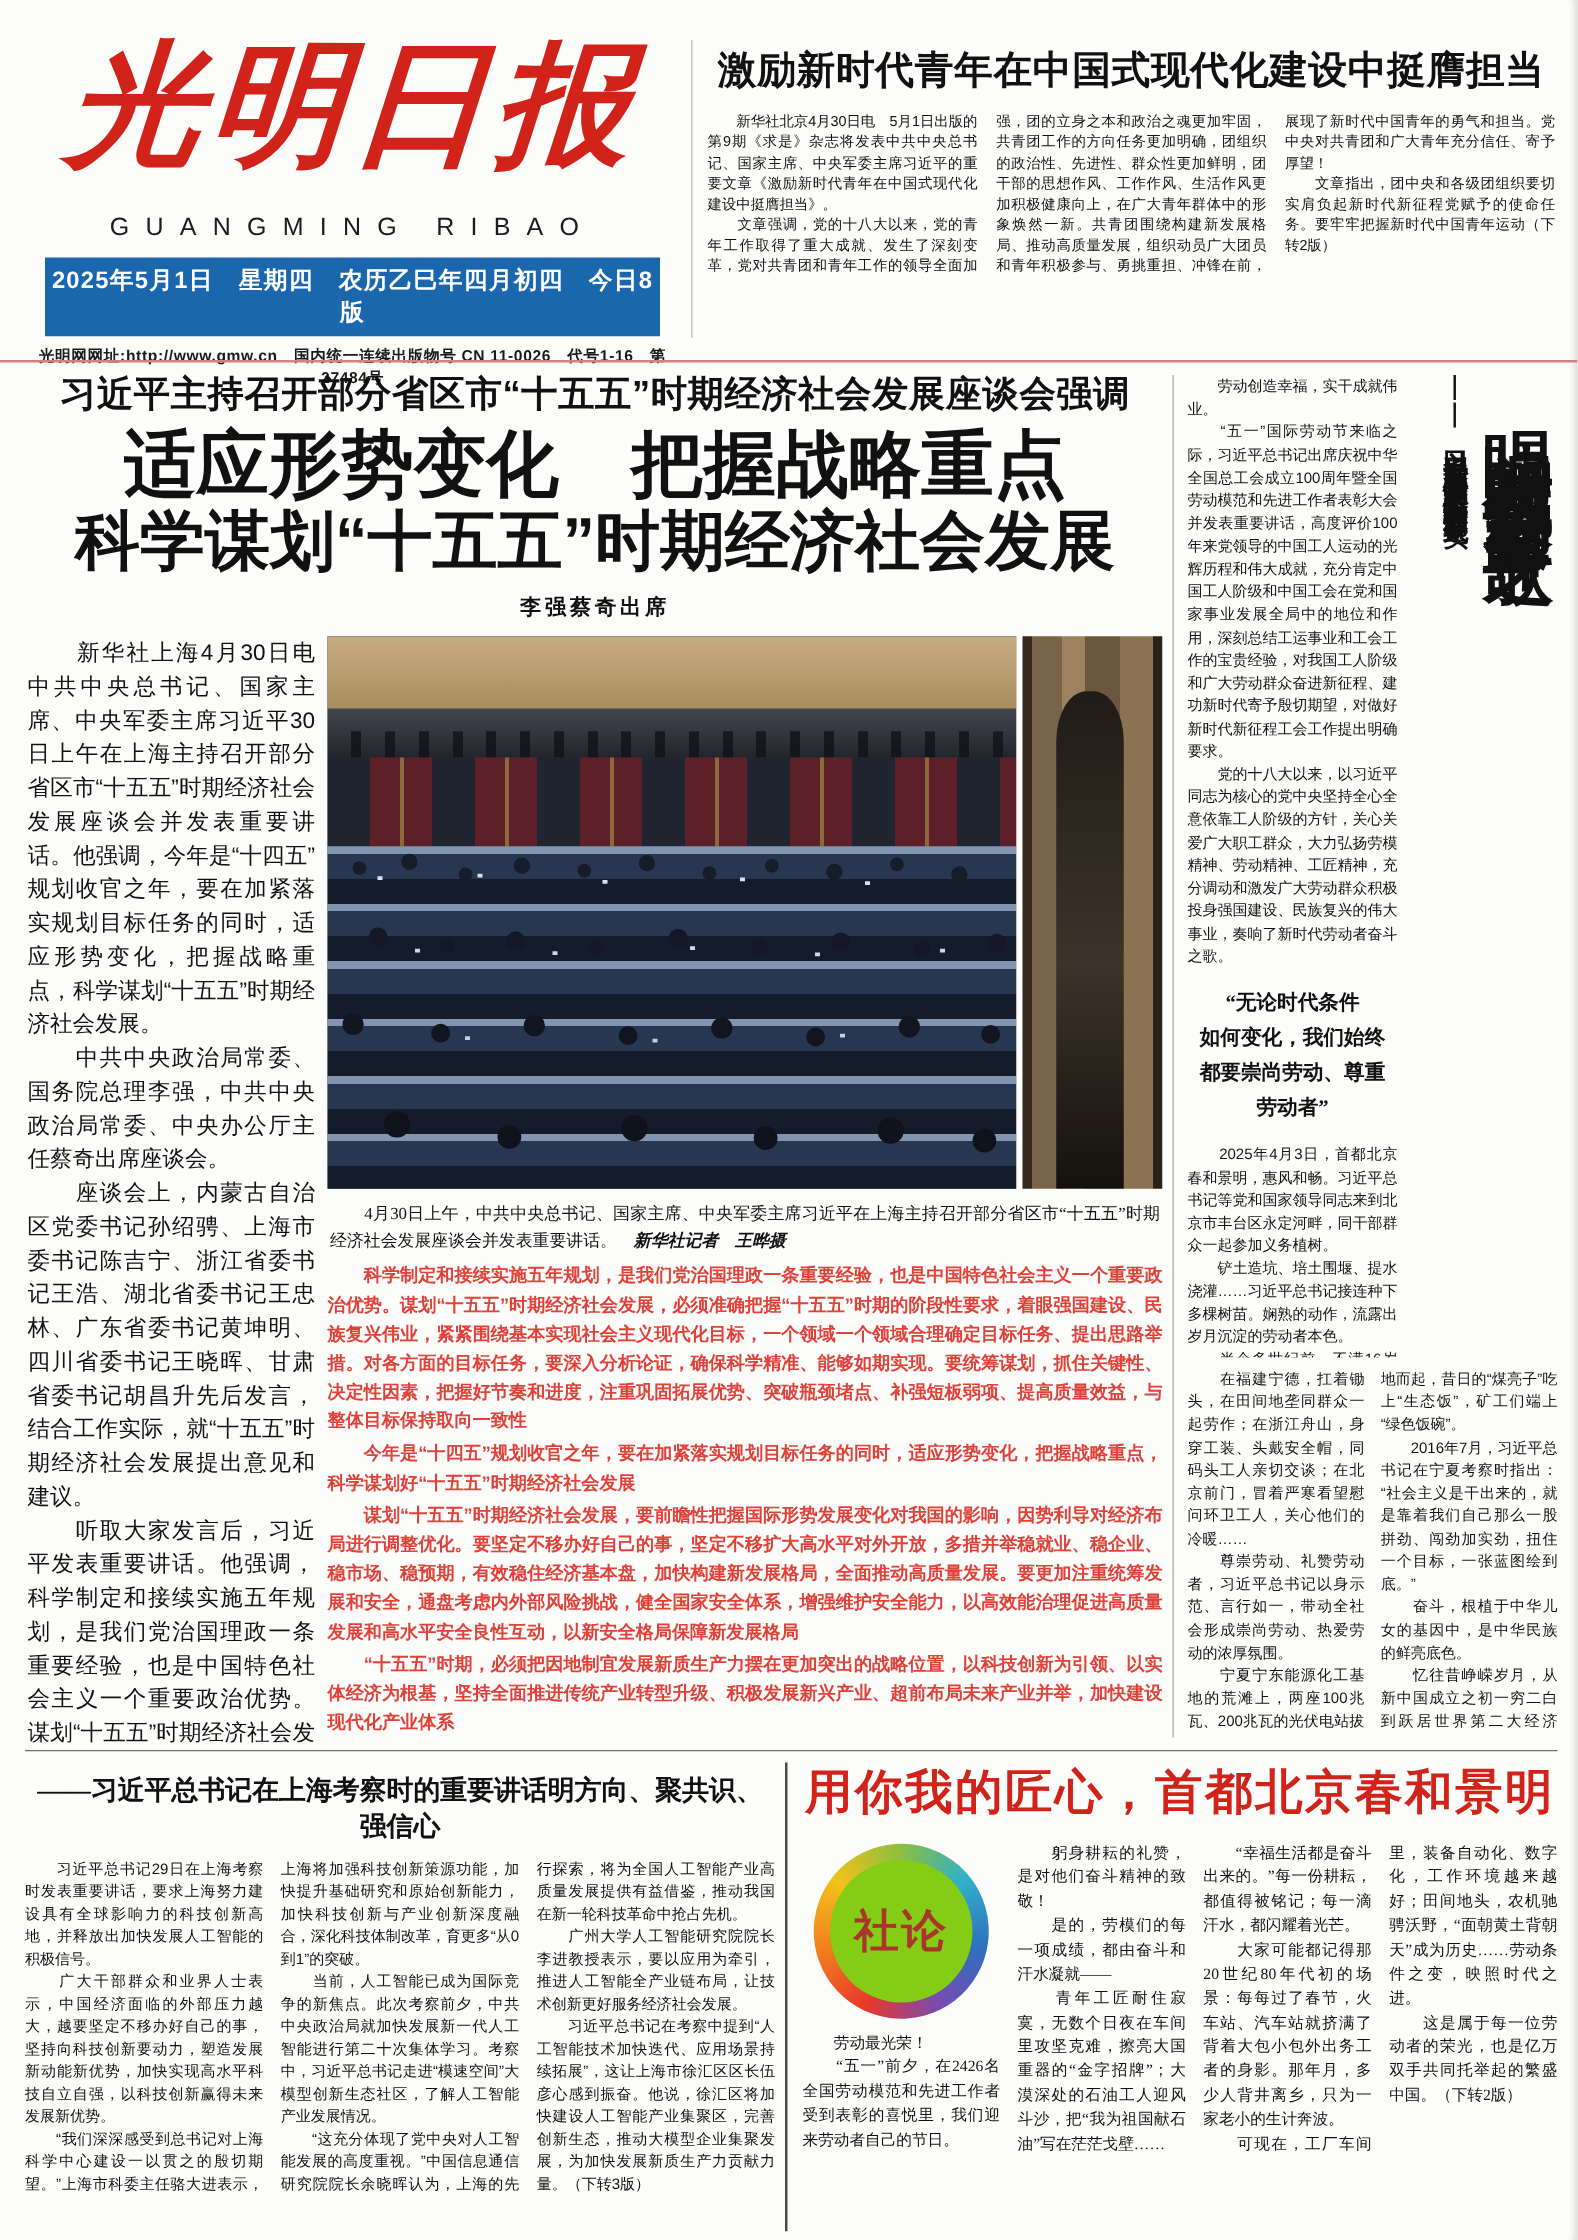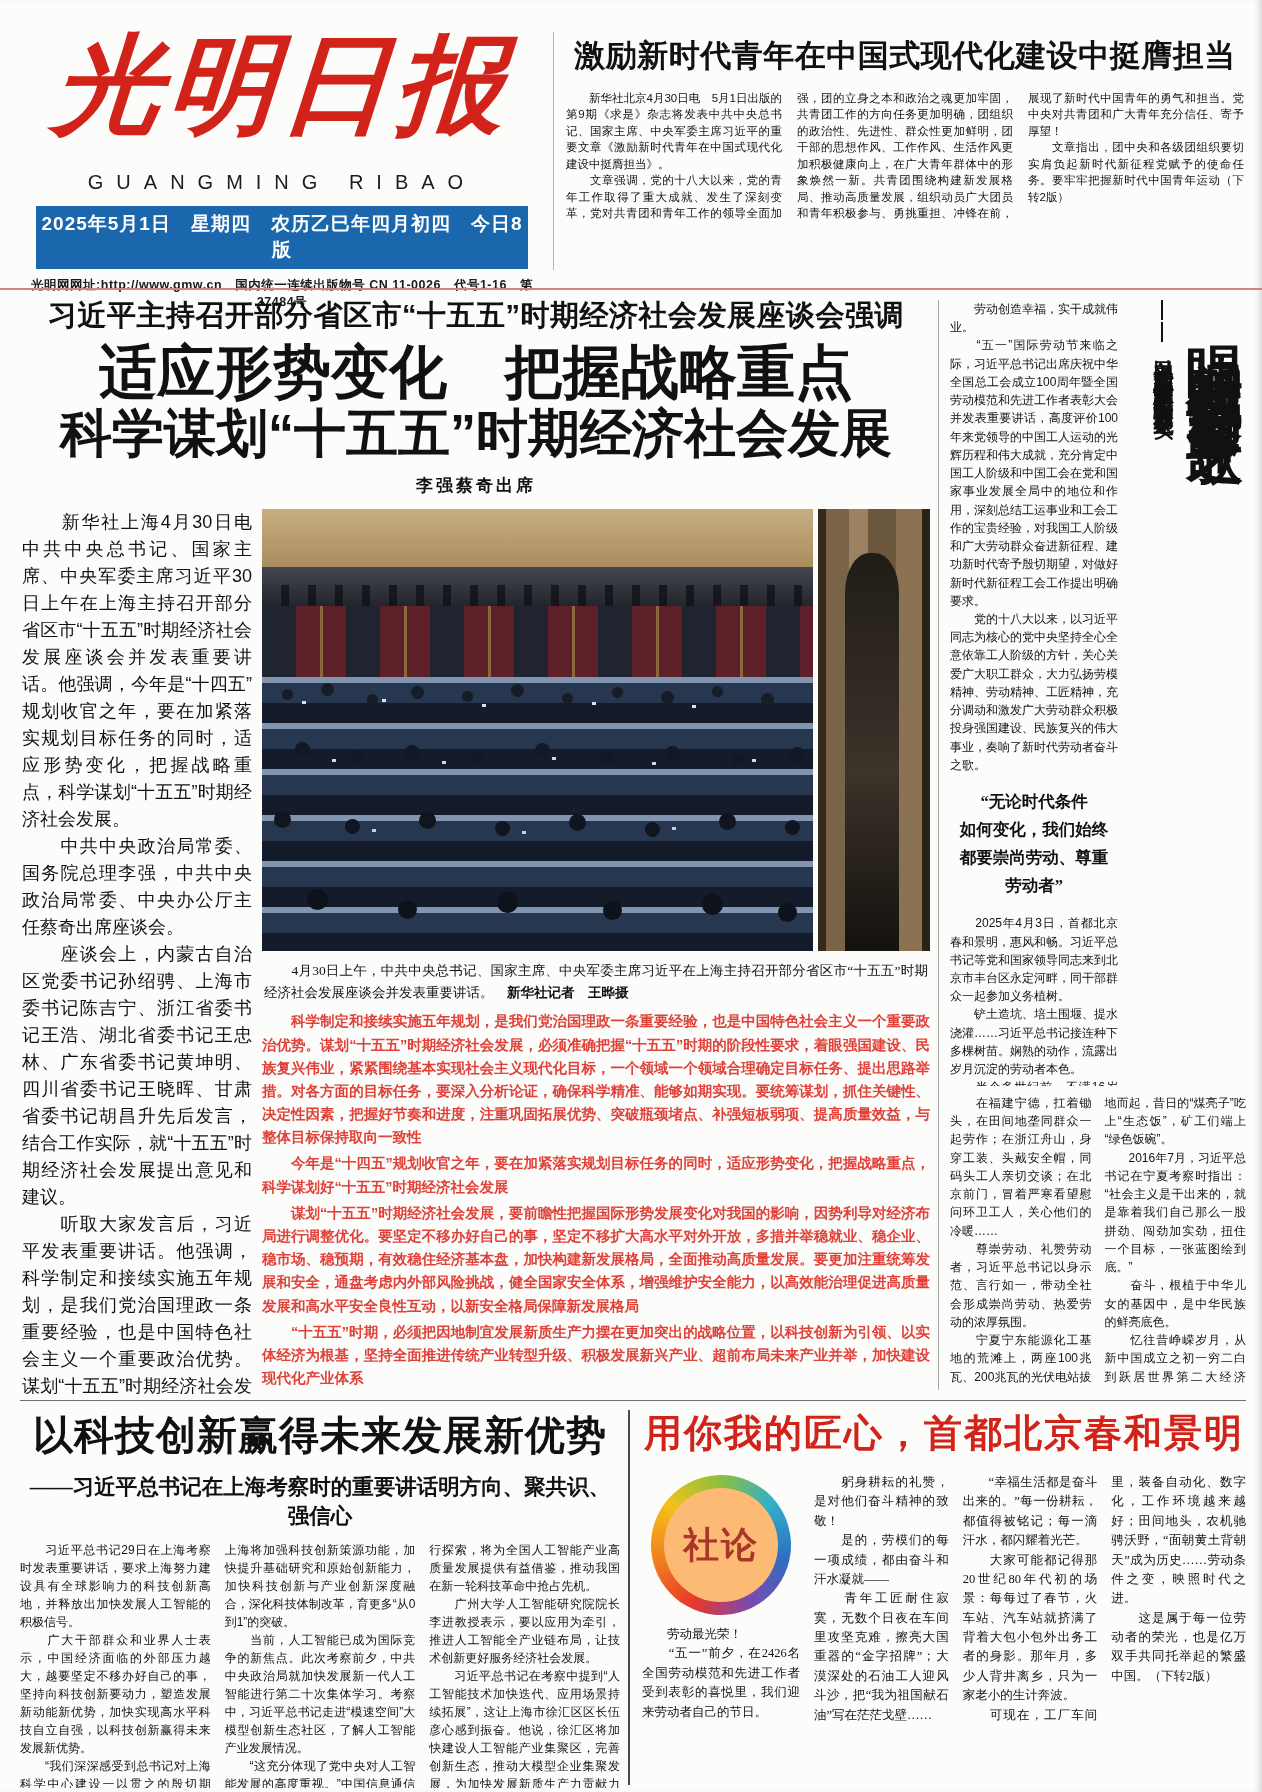--- a/index.html
+++ b/index.html
@@ -54,21 +54,21 @@
   .flecks{position:absolute;top:0;left:0;width:4px;height:3px;background:transparent;
       box-shadow:40px 192px 0 0 #d9e2ec,120px 190px 0 0 #d9e2ec,220px 195px 0 0 #d9e2ec,330px 193px 0 0 #d9e2ec,
       430px 196px 0 0 #d9e2ec,70px 250px 0 0 #cfd9e4,180px 252px 0 0 #cfd9e4,290px 248px 0 0 #cfd9e4,
       390px 253px 0 0 #cfd9e4,490px 250px 0 0 #cfd9e4,110px 320px 0 0 #c5d0dd,260px 322px 0 0 #c5d0dd,410px 318px 0 0 #c5d0dd;}
   .photo-side{width:112px;flex:none;position:relative;overflow:hidden;
       background:linear-gradient(90deg,#35291e 0 7%,#7a6449 7% 28%,#9c8261 28% 45%,#6b563e 45% 70%,#8a7253 70% 93%,#2b2217 93%);}
   .photo-side::after{content:"";position:absolute;left:24%;right:28%;top:10%;bottom:0;
       background:linear-gradient(#201c16,#3c332a 55%,#14110d);border-radius:45% 45% 0 0/10% 10% 0 0;}
   .caption{font-family:"Liberation Serif","DejaVu Serif",serif;font-size:13.5px;line-height:1.6;
            margin:9px 2px 7px;white-space:pre-line;text-align:justify;}
-  .caption b{font-weight:700;}
+  .caption b{font-weight:700;font-style:italic;}
   .highlights{color:#e0423a;font-weight:700;font-size:14.5px;line-height:1.6;text-align:justify;}
   .highlights p{margin:3px 0;text-indent:2em;}
   
   .rfeature{position:absolute;left:950px;top:300px;width:296px;height:1092px;overflow:hidden;}
   .rf-top{display:flex;height:786px;overflow:hidden;}
   .rf-col{width:168px;flex:none;font-size:12px;line-height:1.52;text-align:justify;
           overflow:hidden;}
   .rf-col .txt{white-space:pre-line;}
   .rf-quote{font-family:"Liberation Serif","DejaVu Serif",serif;font-weight:700;font-size:16.5px;
             line-height:1.7;text-align:center;margin:14px 2px;white-space:pre-line;}
@@ -88,21 +88,21 @@
              height:282px;overflow:hidden;white-space:pre-line;}
   .vrule-dark{position:absolute;width:2px;background:#4a4a4a;}
   .editorial{position:absolute;left:642px;top:1408px;width:604px;height:380px;overflow:hidden;}
   .ed-h1{color:#d2231a;font-size:38px;font-weight:900;text-align:center;letter-spacing:2px;}
   .ed-row{display:flex;gap:14px;margin-top:14px;}
   .ed-col0{width:158px;flex:none;}
   .badge{position:relative;width:140px;height:140px;margin:2px auto 10px;}
   .badge-ring{position:absolute;inset:0;border-radius:50%;
       background:conic-gradient(from 220deg,#e8372b,#f07f1f,#f3c11b,#8cbf3f,#31b0c9,#2e6fc0,#7a4ab0,#e8372b);
       transform:rotate(-15deg);}
-  .badge-core{position:absolute;inset:13px;border-radius:50%;background:#fdba74;display:flex;
+  .badge-core{position:absolute;inset:13px;border-radius:50%;background:#84cc16;display:flex;
               align-items:center;justify-content:center;}
   .badge-label{font-family:"Liberation Serif","DejaVu Serif",serif;font-weight:700;font-size:36px;
                color:#a8372a;letter-spacing:2px;}
   .ed-col0-text,.ed-cols{font-family:"Liberation Serif","DejaVu Serif",serif;font-size:12.5px;
                line-height:1.55;white-space:pre-line;text-align:justify;}
   .ed-col0-text{height:210px;overflow:hidden;}
   .ed-cols{flex:1;min-width:0;column-count:3;column-gap:14px;height:312px;overflow:hidden;}
 </style>
 </head>
 <body>
@@ -190,21 +190,20 @@
 　　宁夏宁东能源化工基地的荒滩上，两座100兆瓦、200兆瓦的光伏电站拔地而起，昔日的“煤亮子”吃上“生态饭”，矿工们端上“绿色饭碗”。
 　　2016年7月，习近平总书记在宁夏考察时指出：“社会主义是干出来的，就是靠着我们自己那么一股拼劲、闯劲加实劲，扭住一个目标，一张蓝图绘到底。”
 　　奋斗，根植于中华儿女的基因中，是中华民族的鲜亮底色。
 　　忆往昔峥嵘岁月，从新中国成立之初一穷二白到跃居世界第二大经济体，翻天覆地的变化、举世瞩目的成就，无不铭刻着亿万人民“爱拼才会赢”的奋斗印迹。
 　　进入新时代，中国人民团结奋斗的意志更加坚定，拼搏奋进的动力更加强劲。以习近平同志为核心的党中央团结带领全体人民踔厉奋发、勇毅前行，推动党和国家事业取得历史性成就、发生历史性变革，实现中华民族伟大复兴进入了不可逆转的历史进程。（下转2版）</div>
   </div>
 
   <div class="hrule-gray" style="top:1400px;"></div>
 
   <div class="tech">
-    <div class="tech-h1">以科技创新赢得未来发展新优势</div>
     <div class="tech-sub">——习近平总书记在上海考察时的重要讲话明方向、聚共识、强信心</div>
     <div class="tech-body">　　习近平总书记29日在上海考察时发表重要讲话，要求上海努力建设具有全球影响力的科技创新高地，并释放出加快发展人工智能的积极信号。
 　　广大干部群众和业界人士表示，中国经济面临的外部压力越大，越要坚定不移办好自己的事，坚持向科技创新要动力，塑造发展新动能新优势，加快实现高水平科技自立自强，以科技创新赢得未来发展新优势。
 　　“我们深深感受到总书记对上海科学中心建设一以贯之的殷切期望。”上海市科委主任骆大进表示，上海将加强科技创新策源功能，加快提升基础研究和原始创新能力，加快科技创新与产业创新深度融合，深化科技体制改革，育更多“从0到1”的突破。
 　　当前，人工智能已成为国际竞争的新焦点。此次考察前夕，中共中央政治局就加快发展新一代人工智能进行第二十次集体学习。考察中，习近平总书记走进“模速空间”大模型创新生态社区，了解人工智能产业发展情况。
 　　“这充分体现了党中央对人工智能发展的高度重视。”中国信息通信研究院院长余晓晖认为，上海的先行探索，将为全国人工智能产业高质量发展提供有益借鉴，推动我国在新一轮科技革命中抢占先机。
 　　广州大学人工智能研究院院长李进教授表示，要以应用为牵引，推进人工智能全产业链布局，让技术创新更好服务经济社会发展。
 　　习近平总书记在考察中提到“人工智能技术加快迭代、应用场景持续拓展”，这让上海市徐汇区区长伍彦心感到振奋。他说，徐汇区将加快建设人工智能产业集聚区，完善创新生态，推动大模型企业集聚发展，为加快发展新质生产力贡献力量。（下转3版）</div>
   </div>
 

